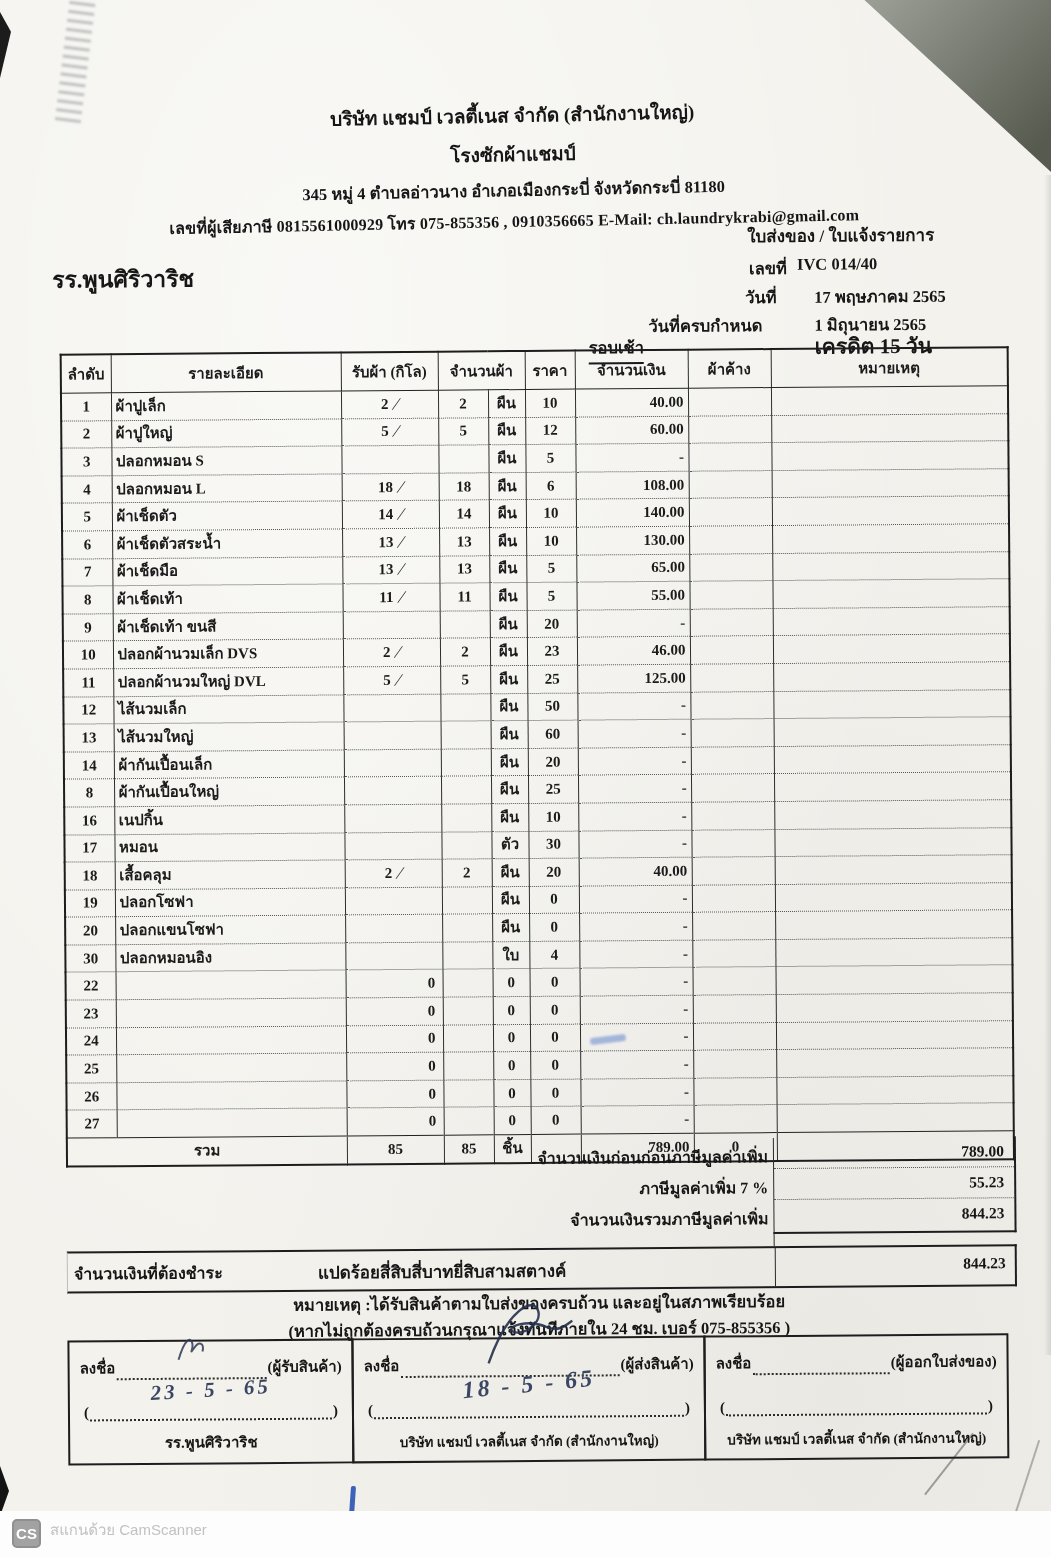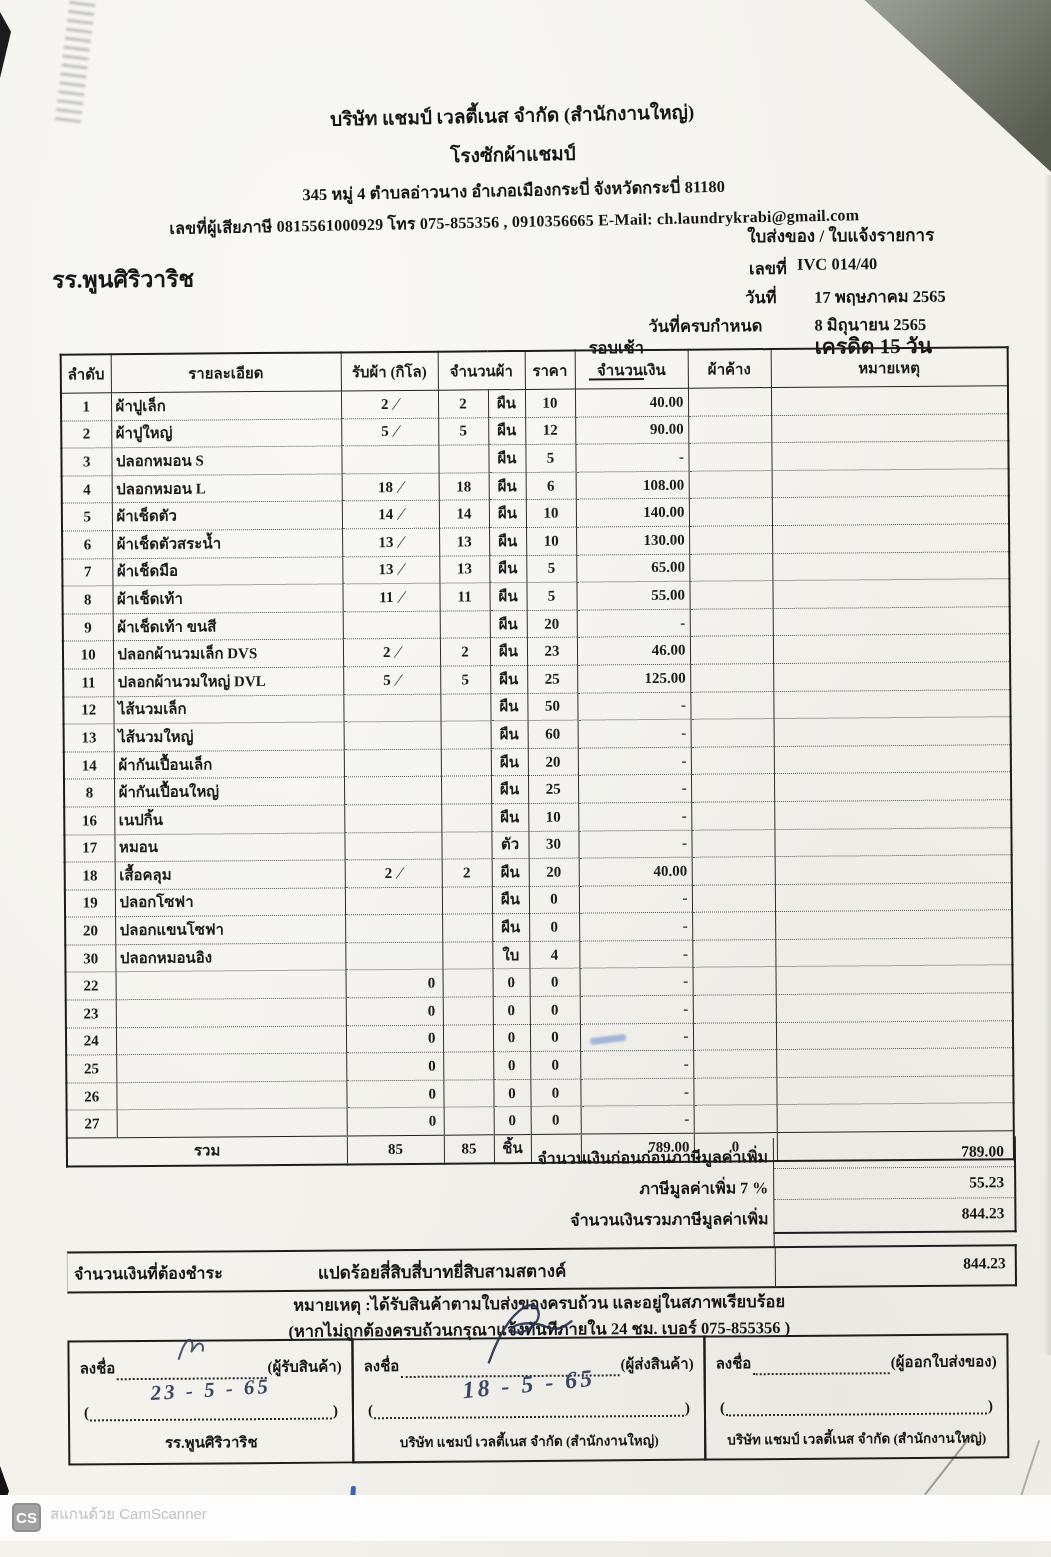--- a/index.html
+++ b/index.html
@@ -44,21 +44,21 @@
   .hdr .l2{font-size:19px;margin-top:9px;}
   .hdr .l3{font-size:16.5px;margin-top:8px;}
   .hdr .l4{font-size:16px;margin-top:6px;letter-spacing:.2px;}
 
   
   .m{position:absolute;font-weight:bold;font-size:16.5px;white-space:nowrap;}
   .m-title{top:224px;left:742px;width:206px;text-align:center;font-size:17px;}
   .m-l1{top:257px;left:753px;} .m-v1{top:257px;left:801px;}
   .m-l2{top:286px;left:749px;} .m-v2{top:286px;left:818px;}
   .m-l3{top:314px;left:652px;} .m-v3{top:314px;left:818px;}
-  .m-round{top:335px;left:592px;border-bottom:2.5px solid #18181f;padding-bottom:18px;}
+  .m-round{top:335px;left:592px;border-bottom:2.5px solid #18181f;padding-bottom:2px;}
   .m-credit{top:332px;left:818px;font-size:21px;}
   .customer{position:absolute;left:56px;top:258px;font-size:23px;font-weight:bold;}
 
   
   table.items{position:absolute;left:63px;top:350px;width:947px;border-collapse:collapse;
        table-layout:fixed;font-weight:bold;color:#1b1b1b;border:2px solid #1d1d1d;}
   table.items th{border-right:1.6px solid #2a2a2a;border-bottom:1.8px solid #222;
        font-size:15px;height:37px;padding:0;font-weight:bold;}
   table.items td{border-right:1.6px solid #2e2e2e;height:26.6px;padding:0 4px;
        font-size:15px;line-height:1;overflow:hidden;white-space:nowrap;}
@@ -113,21 +113,21 @@
   .sb1 .sig-name,.sb2 .sig-name{font-size:13.5px;}
   .hand{position:absolute;left:0;width:100%;text-align:center;top:36px;
        font-style:italic;color:#3a4664;font-size:21px;letter-spacing:3px;
        transform:rotate(-3deg);font-weight:bold;}
   .sb1 .hand{font-size:24px;transform:rotate(-5deg);top:32px;}
   .squiggle{position:absolute;pointer-events:none;}
   .sq0{left:95px;top:-12px;}
   .sq1{left:115px;top:-42px;}
 
   
-  .cs-bar{position:absolute;left:0;bottom:16px;width:100%;height:46px;background:#fdfdfd;}
+  .cs-bar{position:absolute;left:0;bottom:0;width:100%;height:46px;background:#fdfdfd;}
   .cs-badge{position:absolute;left:12px;top:8px;width:29px;height:29px;background:#a2a2a2;
        border-radius:5px;color:#fff;font-family:"Liberation Sans",sans-serif;
        font-weight:bold;font-size:15px;display:flex;align-items:center;justify-content:center;
        border:2px solid #8f8f8f;box-sizing:border-box;}
   .cs-text{position:absolute;left:50px;top:7px;color:#c2c2c2;font-size:15px;
        font-family:"Liberation Sans","DejaVu Sans",sans-serif;}
 </style>
 </head>
 <body>
 
@@ -149,21 +149,21 @@
       <div class="l3">345 หมู่ 4 ตำบลอ่าวนาง อำเภอเมืองกระบี่ จังหวัดกระบี่ 81180</div>
       <div class="l4">เลขที่ผู้เสียภาษี 0815561000929 โทร 075-855356 , 0910356665 E-Mail: ch.laundrykrabi@gmail.com</div>
     </div>
 
     <div class="m m-title">ใบส่งของ / ใบแจ้งรายการ</div>
     <div class="m m-l1">เลขที่</div>
     <div class="m m-v1">IVC 014/40</div>
     <div class="m m-l2">วันที่</div>
     <div class="m m-v2">17 พฤษภาคม 2565</div>
     <div class="m m-l3">วันที่ครบกำหนด</div>
-    <div class="m m-v3">8 มิถุนายน 2565</div>
+    <div class="m m-v3">1 มิถุนายน 2565</div>
     <div class="m m-round">รอบเช้า</div>
     <div class="m m-credit">เครดิต 15 วัน</div>
     <div class="customer">รร.พูนศิริวาริช</div>
 
     <table class="items">
       <colgroup>
         <col style="width:50px">
           <col style="width:230px">
           <col style="width:97px">
         <col style="width:50px">
@@ -197,21 +197,21 @@
         <td class="c-pend"></td>
         <td style="border-right:none" class="c-rem"></td>
       </tr>
           <tr>
         <td class="c-no">2</td>
         <td class="c-desc">ผ้าปูใหญ่</td>
         <td class="c-rec"><span>5</span><span class="tick">∕</span></td>
         <td class="c-qty">5</td>
         <td class="c-unit">ผืน</td>
         <td class="c-price">12</td>
-        <td class="c-amt">90.00</td>
+        <td class="c-amt">60.00</td>
         <td class="c-pend"></td>
         <td style="border-right:none" class="c-rem"></td>
       </tr>
           <tr>
         <td class="c-no">3</td>
         <td class="c-desc">ปลอกหมอน S</td>
         <td class="c-rec"><span></span></td>
         <td class="c-qty"></td>
         <td class="c-unit">ผืน</td>
         <td class="c-price">5</td>

